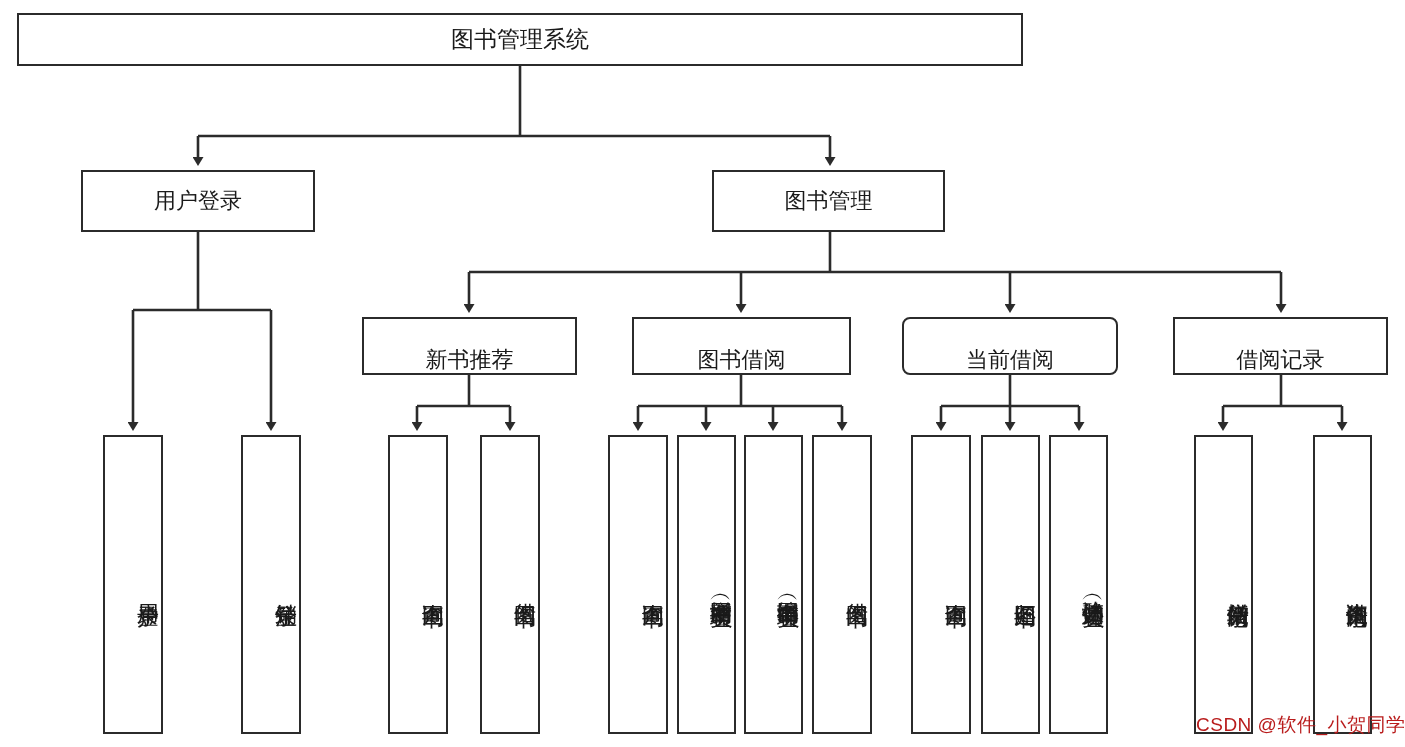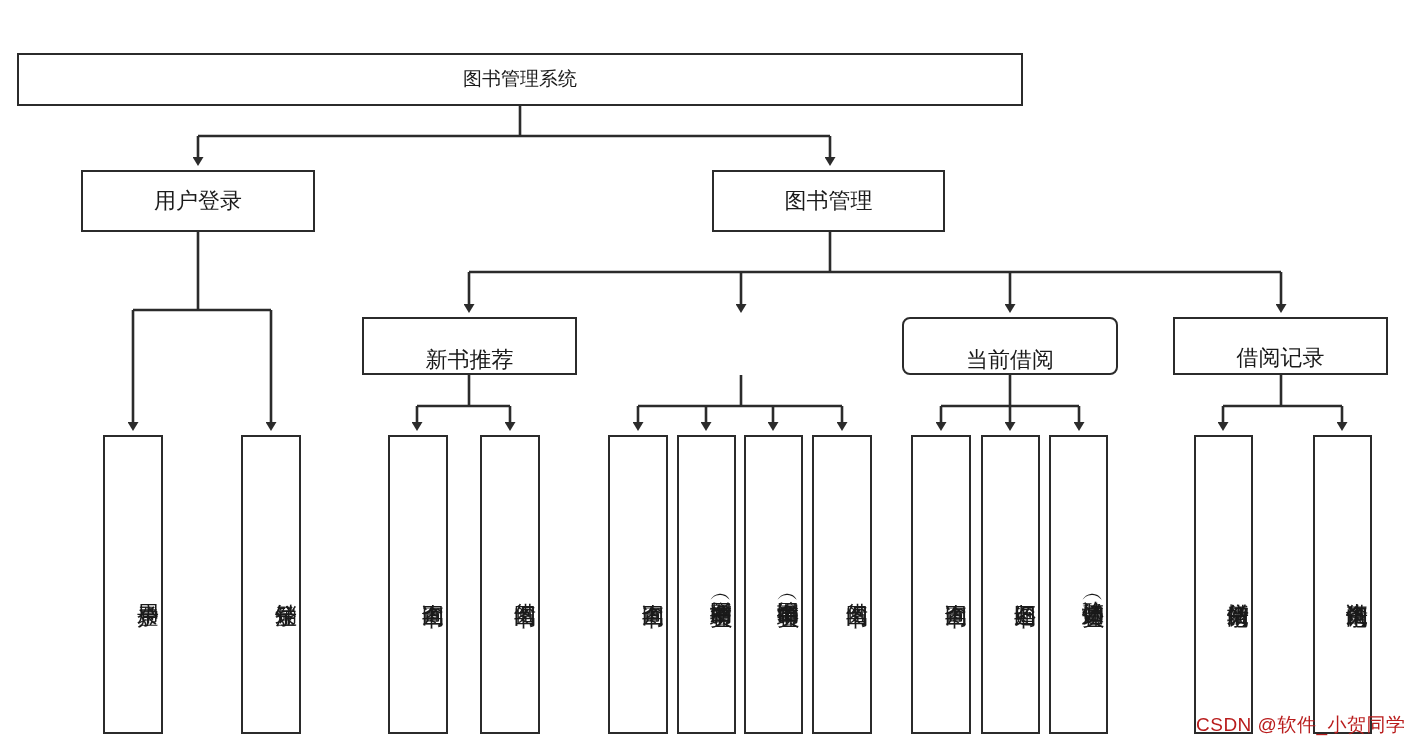--- a/index.html
+++ b/index.html
@@ -32,22 +32,21 @@
     border: 2px solid #2b2b2b;
     background: #ffffff;
     display: flex;
     align-items: center;
     justify-content: center;
     color: #1a1a1a;
     line-height: 1.18;
     text-align: center;
   }
   .node.root {
-    font-size: 19px;
-    margin-top: 40px;
+    font-size: 23px;
   }
   .node.lvl2 {
     font-size: 22px;
   }
   .node.lvl3 {
     font-size: 22px;
     align-items: flex-end;
   }
   .node.leaf {
     font-size: 22px;
@@ -134,24 +133,27 @@
   <div class="node lvl2" style="left:81px; top:170px; width:234px; height:62px;">
     <span class="lbl">用户登录</span>
   </div>
   <div class="node lvl2" style="left:712px; top:170px; width:233px; height:62px;">
     <span class="lbl">图书管理</span>
   </div>
 
   <div class="node lvl3" style="left:362px; top:317px; width:215px; height:58px;">
     <span class="lbl">新书推荐</span>
   </div>
+  <div class="node lvl3" style="left:632px; top:317px; width:219px; height:58px;">
+    <span class="lbl">图书借阅</span>
+  </div>
   <div class="node lvl3" style="left:902px; top:317px; width:216px; height:58px;border-radius:8px;">
     <span class="lbl">当前借阅</span>
   </div>
-  <div class="node lvl3" style="left:1173px; top:317px; width:215px; height:58px;font-family:Liberation Mono, monospace;">
+  <div class="node lvl3" style="left:1173px; top:317px; width:215px; height:58px;">
     <span class="lbl">借阅记录</span>
   </div>
 
   <div class="node leaf" style="left:103px; top:435px; width:60px; height:299px;">
     <span class="lbl">用户登录</span>
   </div>
   <div class="node leaf" style="left:241px; top:435px; width:60px; height:299px;">
     <span class="lbl">注销登录</span>
   </div>
 

